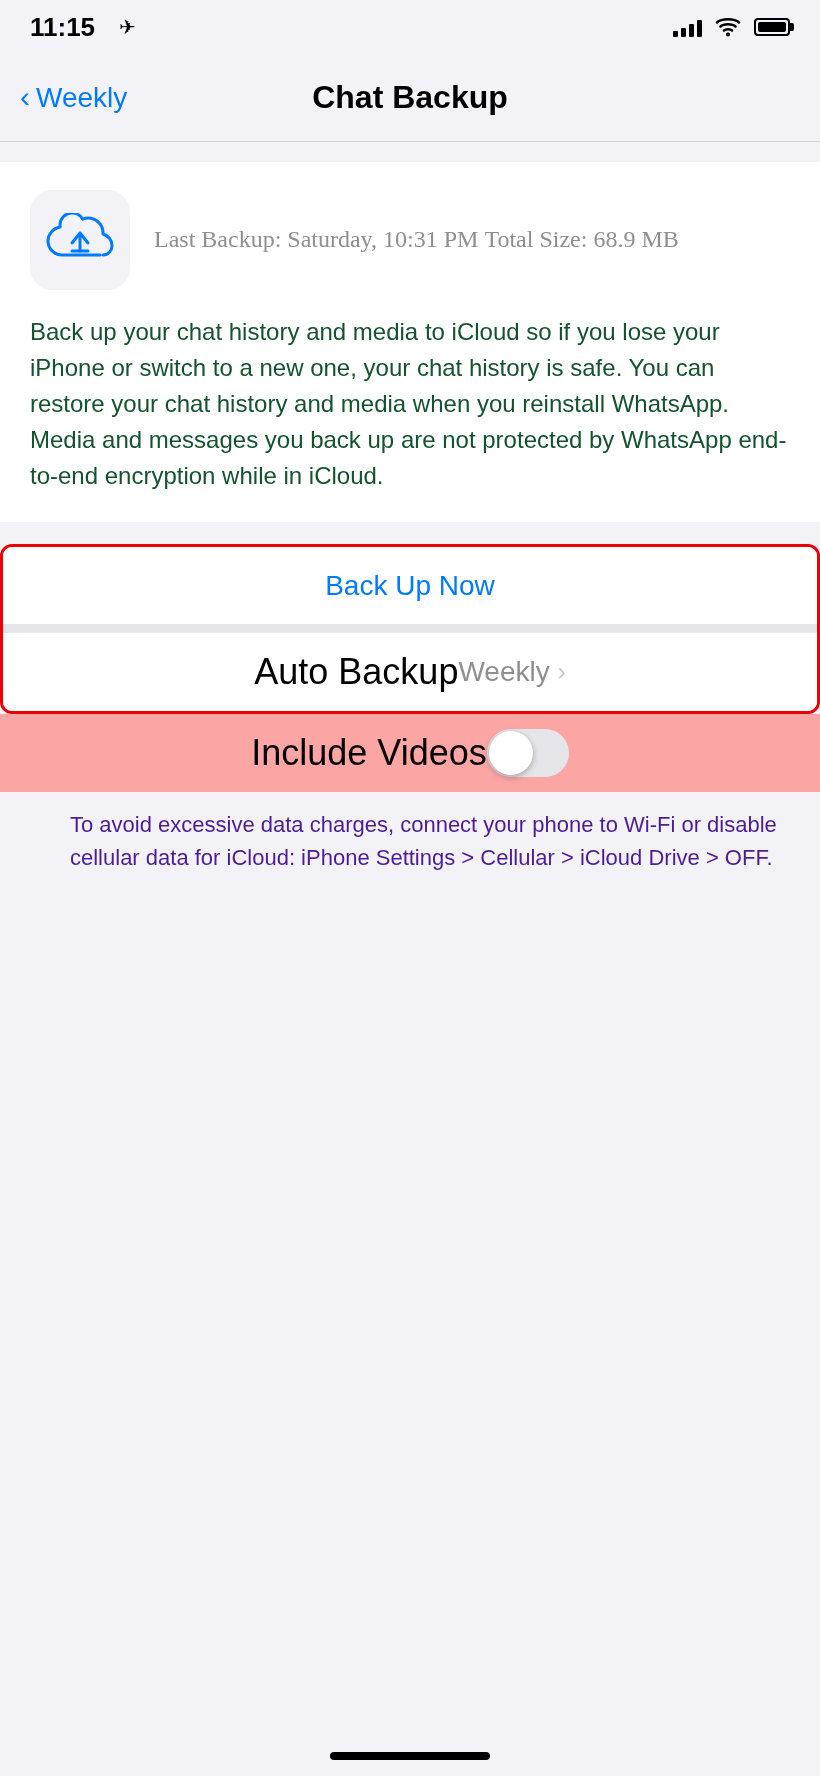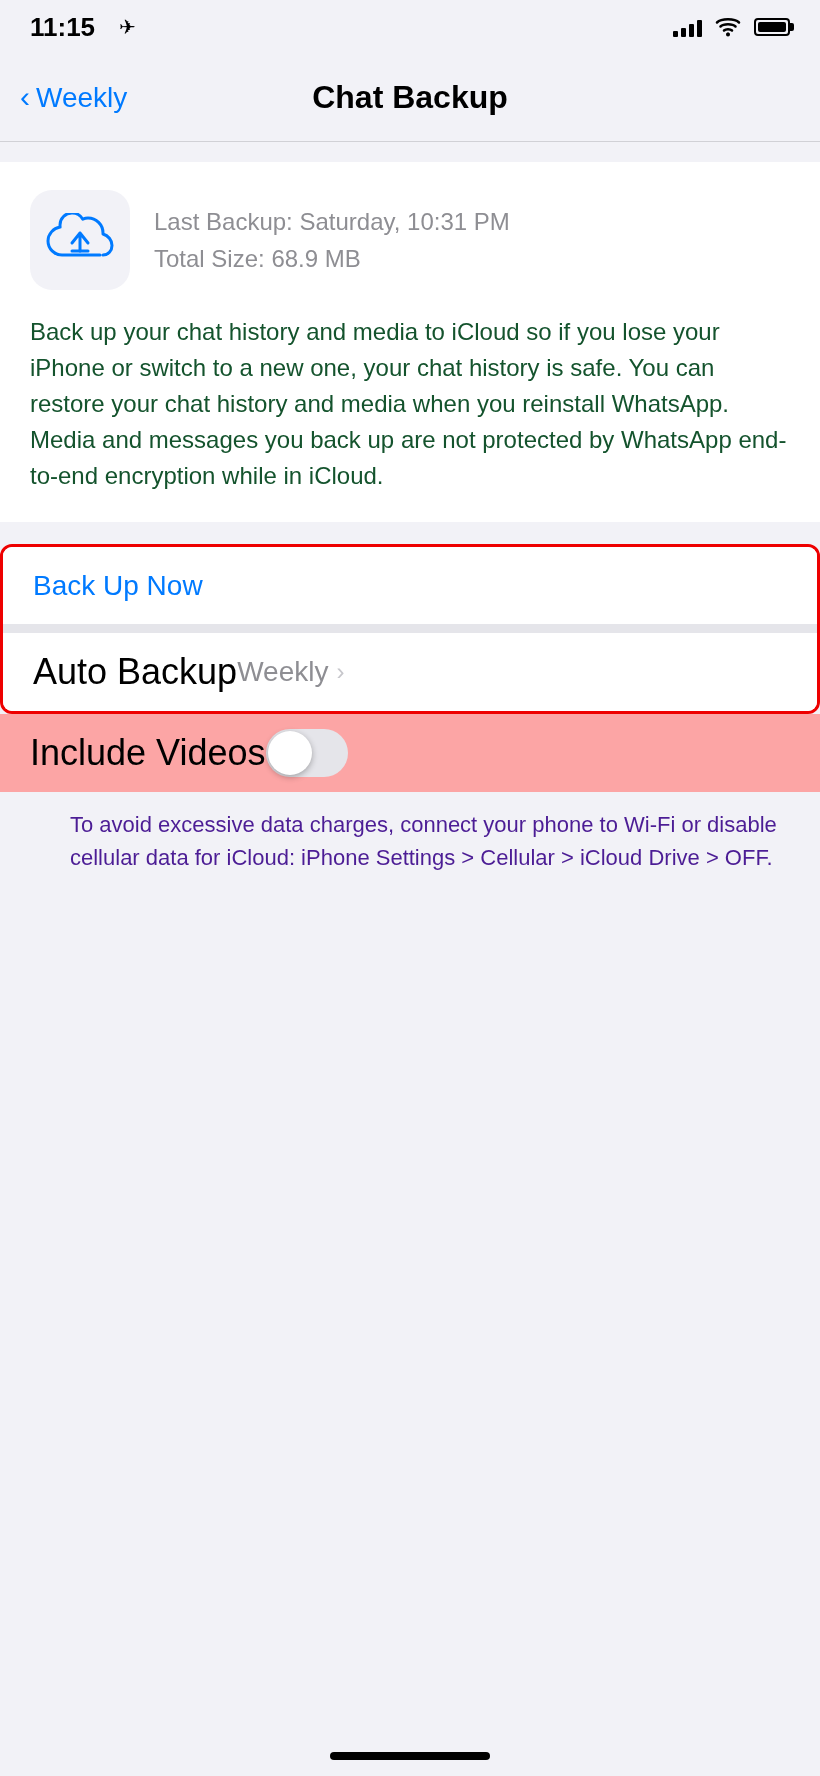--- a/index.html
+++ b/index.html
@@ -147,22 +147,23 @@
       background-color: #f2f2f7;
       border-radius: 22px;
       display: flex;
       align-items: center;
       justify-content: center;
       flex-shrink: 0;
     }
 
     .backup-meta {
       display: flex;
-      flex-direction: column;
+      flex-direction: row;
       gap: 6px;
+      font-family: Liberation Serif, serif;
     }
 
     .backup-meta-text {
       font-size: 24px;
       color: #8e8e93;
       line-height: 1.3;
     }
 
     .backup-description {
       font-size: 24px;
@@ -178,21 +179,21 @@
     .highlighted-card {
       border: 3px solid #e00;
       border-radius: 12px;
       margin: 0 0;
       overflow: hidden;
     }
 
     .settings-row {
       display: flex;
       align-items: center;
-      justify-content: flex-start;
+      justify-content: center;
       padding: 0 30px;
       height: 78px;
       background-color: #fff;
       border-bottom: 1px solid #e5e5ea;
     }
 
     .settings-row:last-child {
       border-bottom: none;
     }
 

